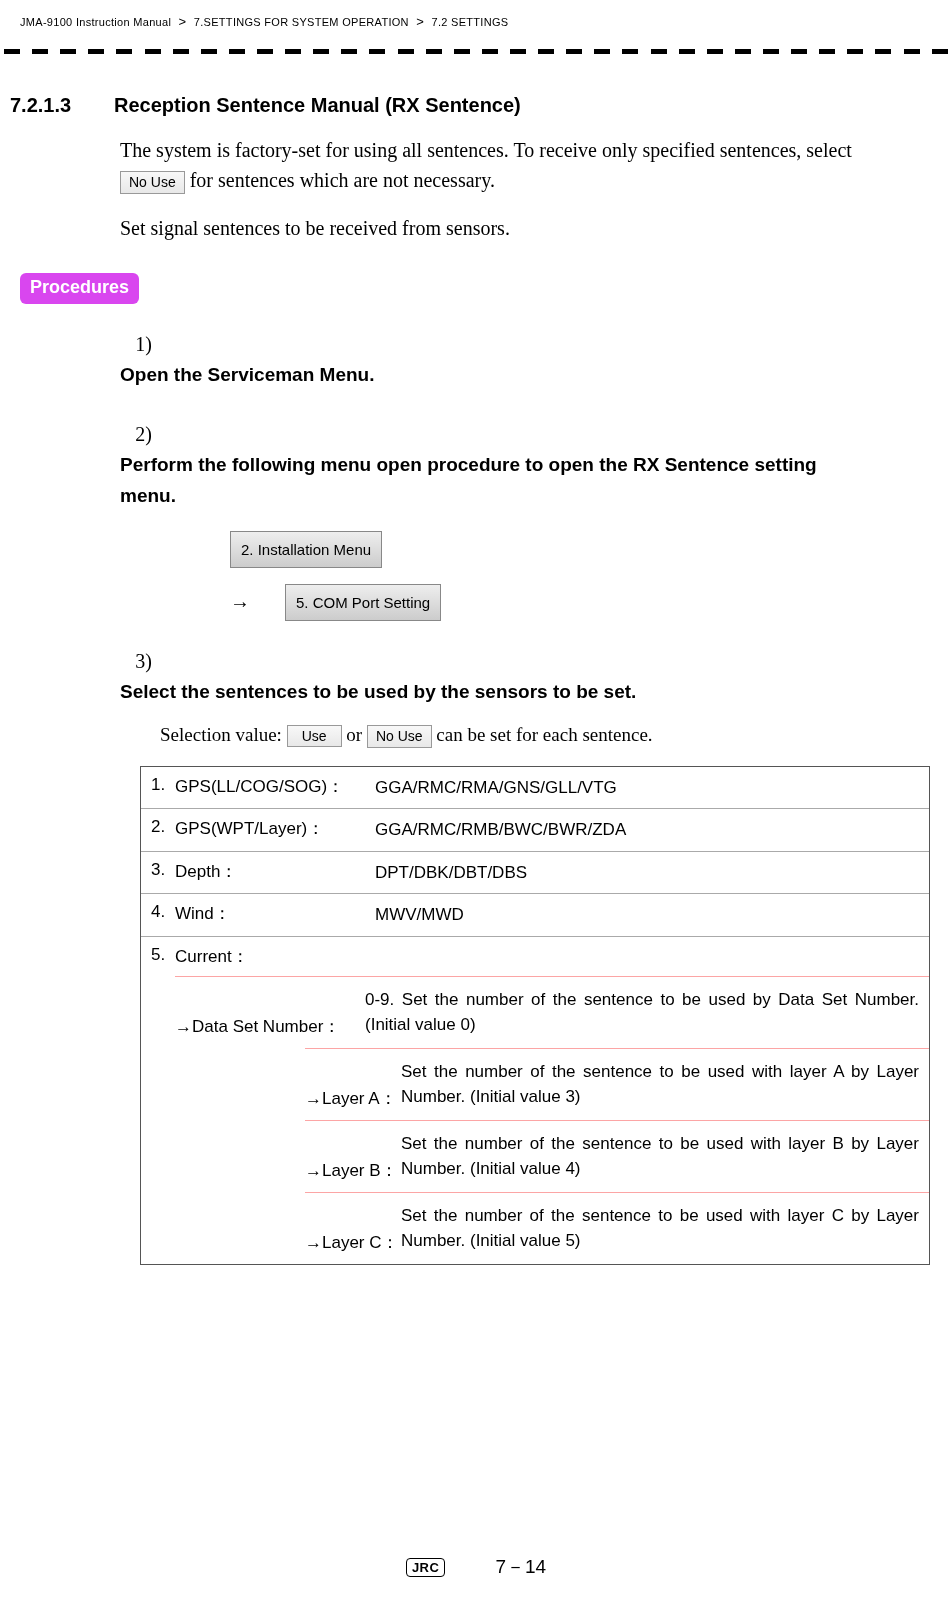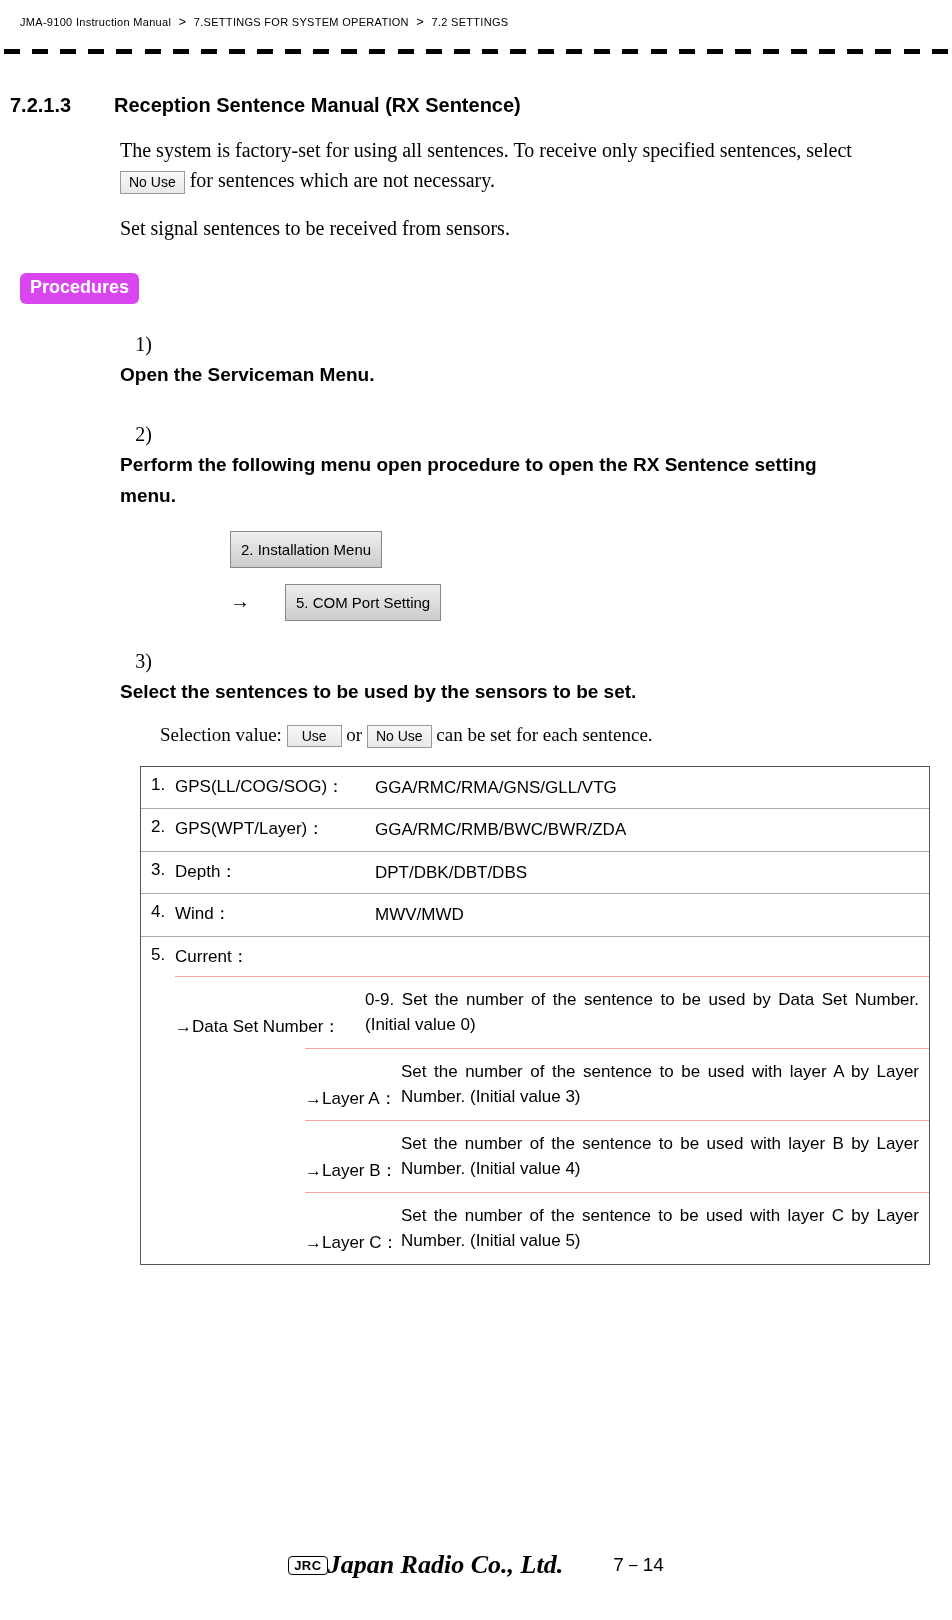--- a/index.html
+++ b/index.html
@@ -304,16 +304,15 @@
           </div>
         </div>
       </div>
     </div>
   </div>
 </div>
 
 <div class="footer">
   <div class="footer-inner">
     <span class="logo-jrc">JRC</span>
-    <span class="logo-text">Japan Radio Co., Ltd.</span>
     <span class="pagenum" style="margin-left:50px">7－14</span>
   </div>
 </div>
 
 </body></html>

